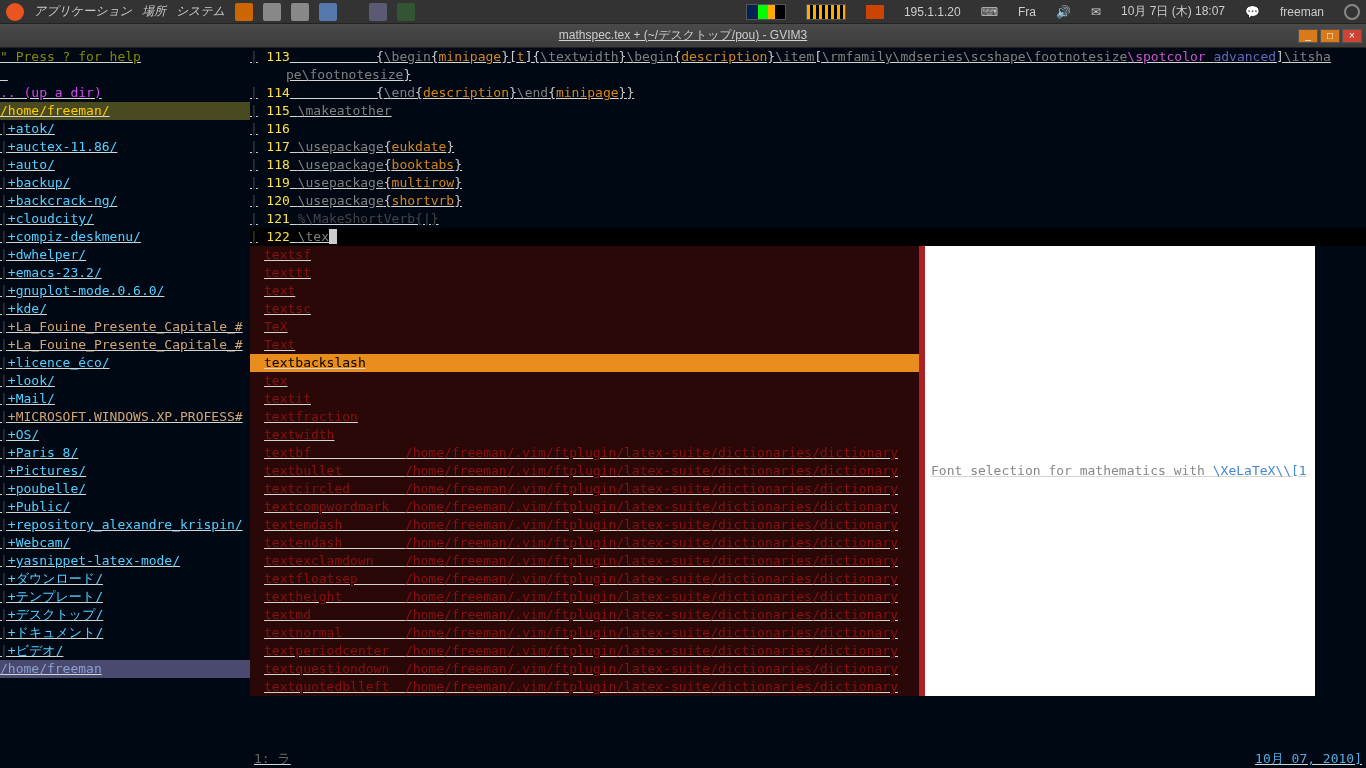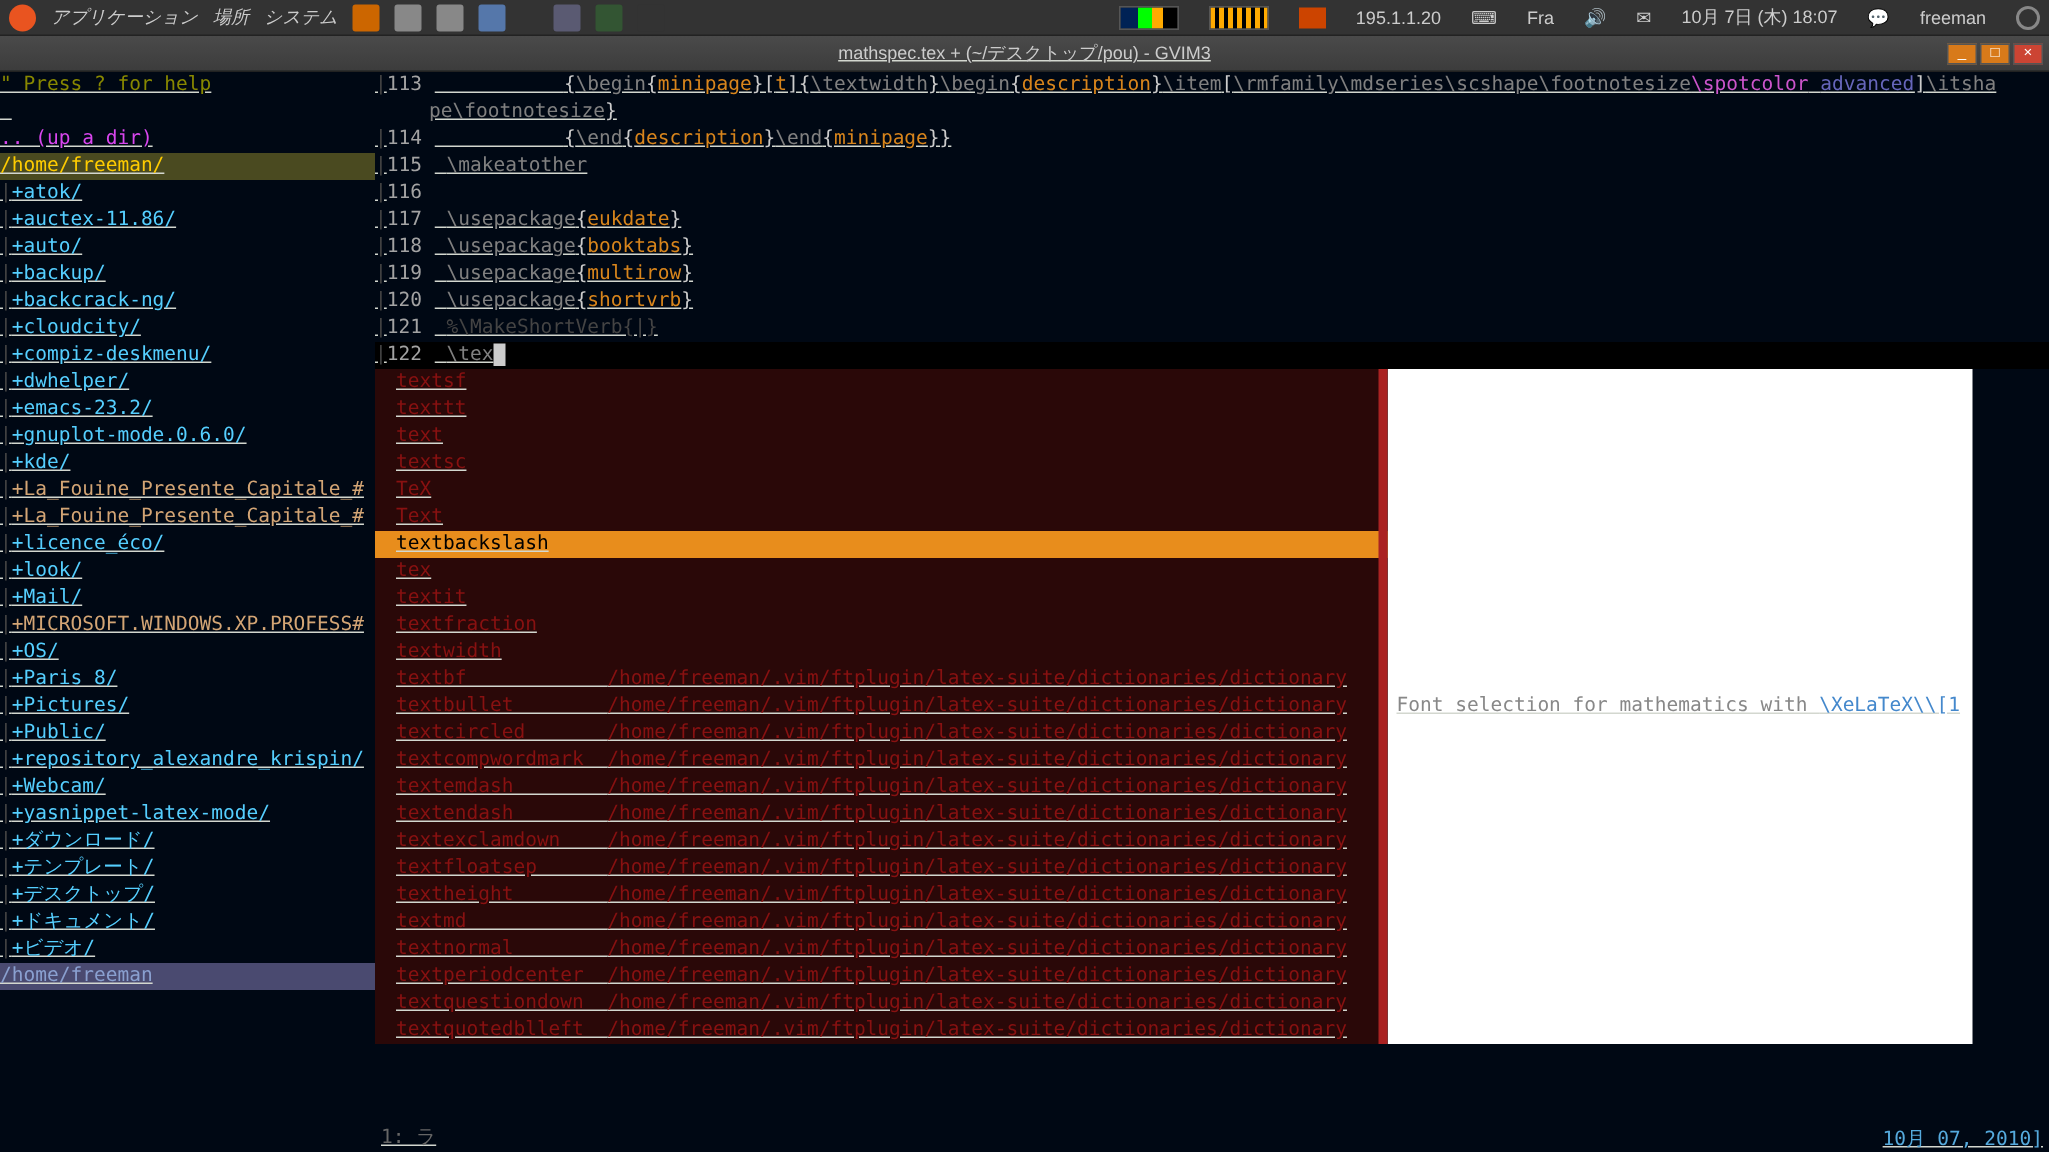--- a/index.html
+++ b/index.html
@@ -72,21 +72,21 @@
 .cursor { background: #cccccc; width: 8px; display: inline-block; height: 15px; vertical-align: text-bottom; }
 .current-path { background: #4a4a70; color: #8aa0d0; display: block; width: 250px; }
 .highlight-dir { color: #ffcc00; background: #4a4a20; }
 
 .main {
   flex: 1;
   background: #000814;
   overflow: hidden;
 }
 .codeline { height: 18px; line-height: 18px; white-space: pre; }
-.ln { color: #a3a3a3; display: inline-block; width: 32px; }
+.ln { color: #fde047; display: inline-block; width: 32px; text-align: right; }
 .arg { color: #d8851c; }
 .input-line { background: #000000; }
 
 .completion {
   background: #2a0808;
   color: #881111;
   position: relative;
 }
 .completion .selected { background: #e88d1c; color: #000; }
 .comp-scrollbar { position: absolute; right: 0; top: 0; bottom: 0; width: 6px; background: #aa2222; }
@@ -201,20 +201,21 @@
           <div class="line"><span class="sep">|</span><span style="color:#55cfff">+kde/</span></div>
           <div class="line"><span class="sep">|</span><span style="color:#d3a575">+La_Fouine_Presente_Capitale_#</span></div>
           <div class="line"><span class="sep">|</span><span style="color:#d3a575">+La_Fouine_Presente_Capitale_#</span></div>
           <div class="line"><span class="sep">|</span><span style="color:#55cfff">+licence_éco/</span></div>
           <div class="line"><span class="sep">|</span><span style="color:#55cfff">+look/</span></div>
           <div class="line"><span class="sep">|</span><span style="color:#55cfff">+Mail/</span></div>
           <div class="line"><span class="sep">|</span><span style="color:#d3a575">+MICROSOFT.WINDOWS.XP.PROFESS#</span></div>
           <div class="line"><span class="sep">|</span><span style="color:#55cfff">+OS/</span></div>
           <div class="line"><span class="sep">|</span><span style="color:#55cfff">+Paris 8/</span></div>
           <div class="line"><span class="sep">|</span><span style="color:#55cfff">+Pictures/</span></div>
+          <div class="line"><span class="sep">|</span><span style="color:#55cfff">+poubelle/</span></div>
           <div class="line"><span class="sep">|</span><span style="color:#55cfff">+Public/</span></div>
           <div class="line"><span class="sep">|</span><span style="color:#55cfff">+repository_alexandre_krispin/</span></div>
           <div class="line"><span class="sep">|</span><span style="color:#55cfff">+Webcam/</span></div>
           <div class="line"><span class="sep">|</span><span style="color:#55cfff">+yasnippet-latex-mode/</span></div>
           <div class="line"><span class="sep">|</span><span style="color:#55cfff">+ダウンロード/</span></div>
           <div class="line"><span class="sep">|</span><span style="color:#55cfff">+テンプレート/</span></div>
           <div class="line"><span class="sep">|</span><span style="color:#55cfff">+デスクトップ/</span></div>
           <div class="line"><span class="sep">|</span><span style="color:#55cfff">+ドキュメント/</span></div>
           <div class="line"><span class="sep">|</span><span style="color:#55cfff">+ビデオ/</span></div>
         </div>

